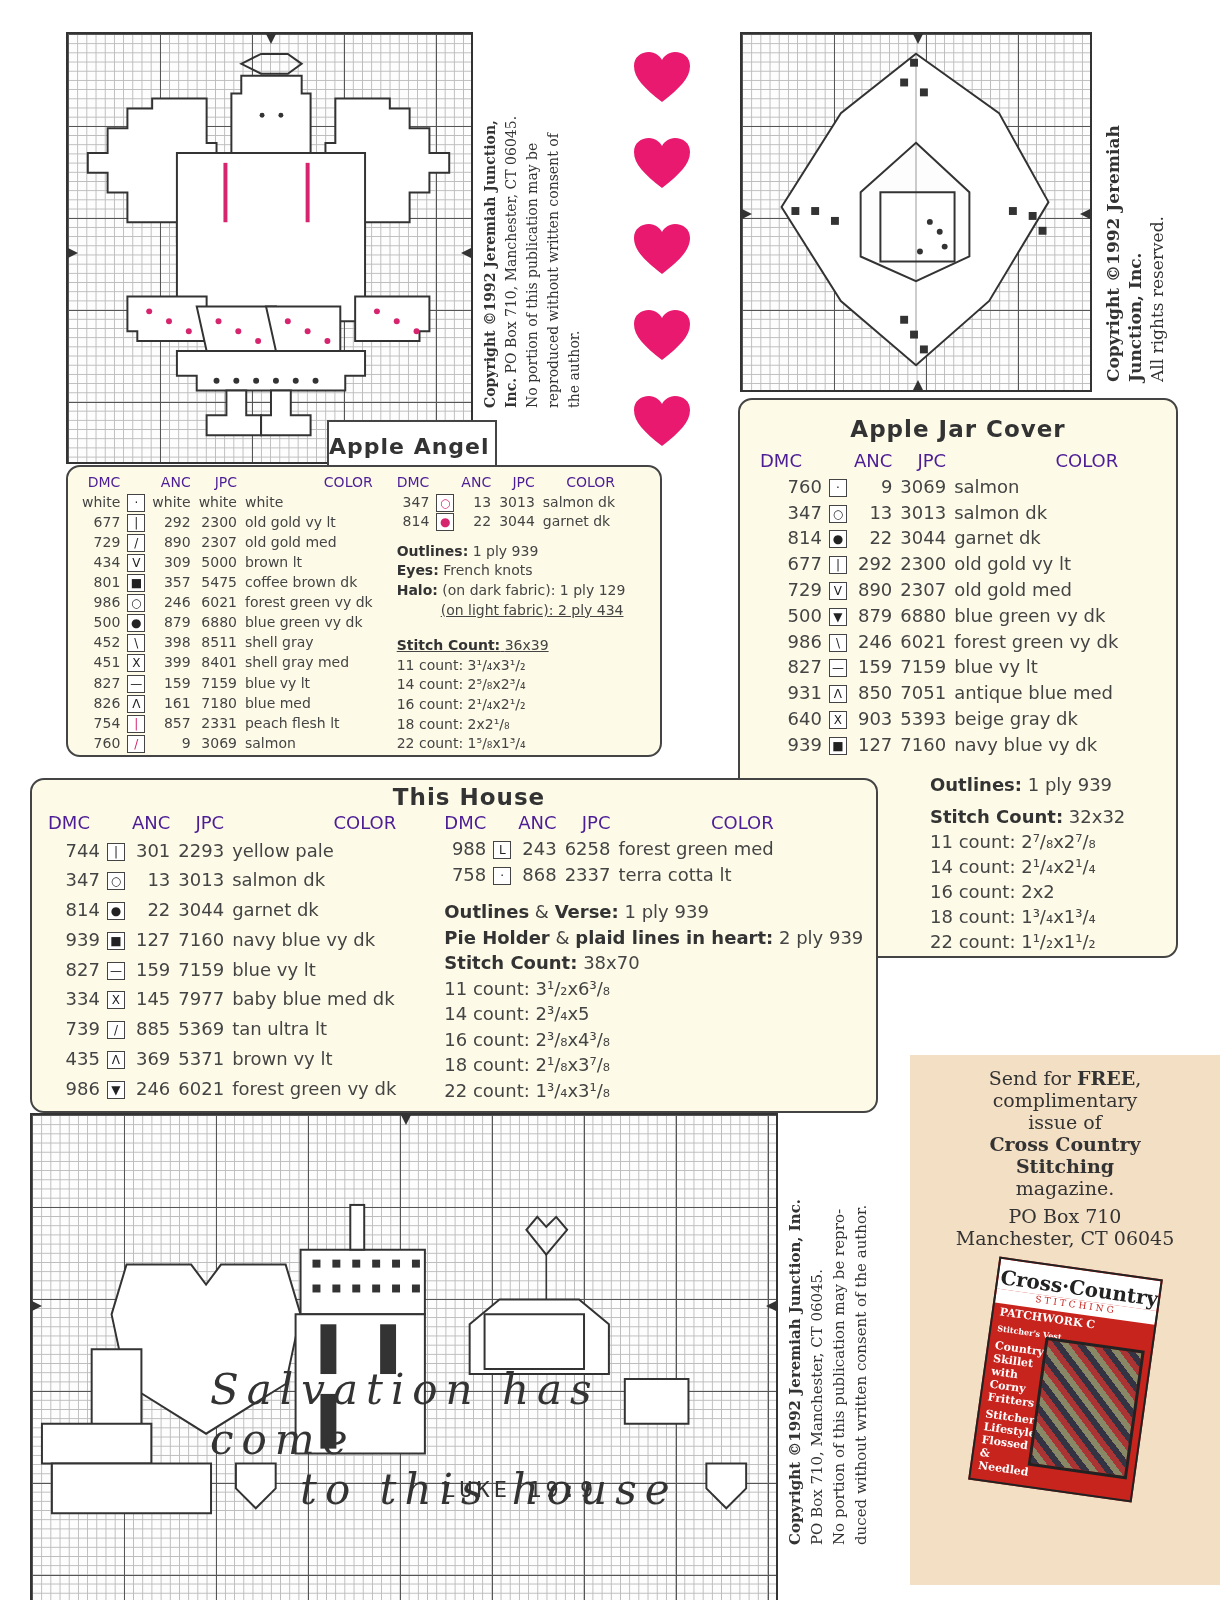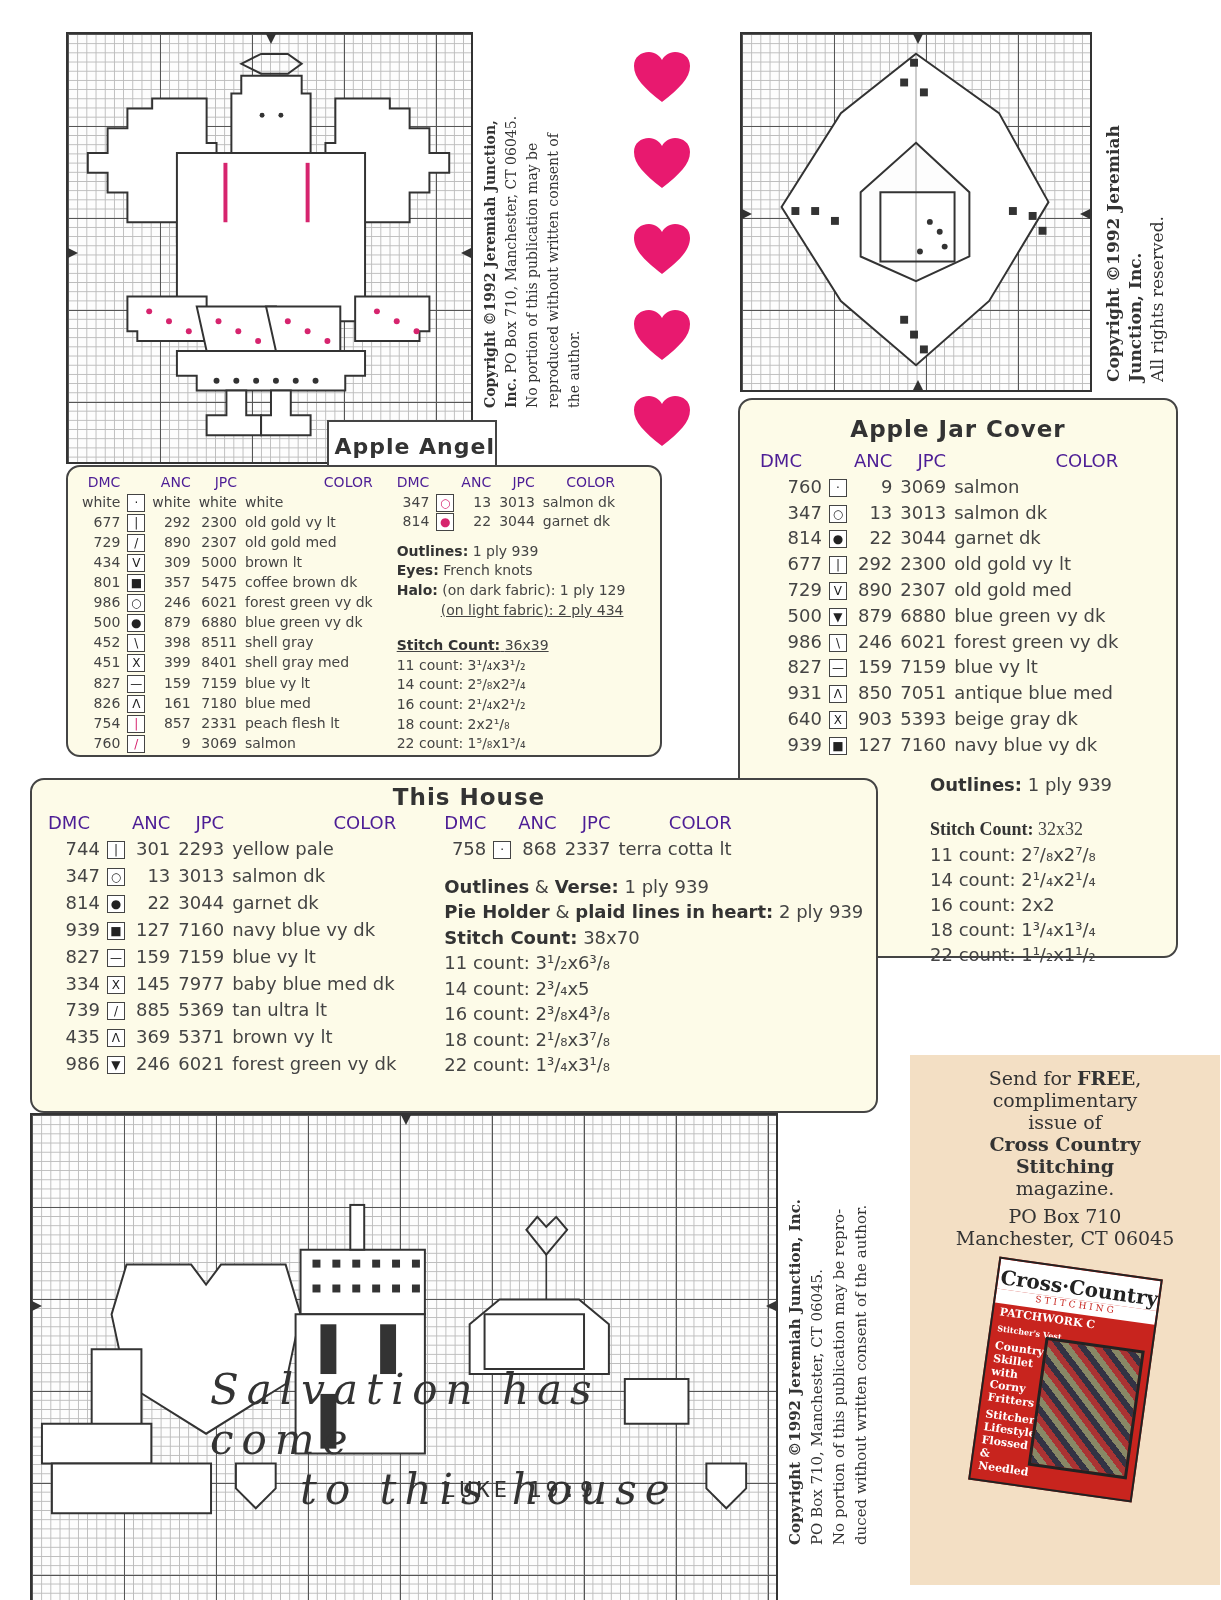--- a/index.html
+++ b/index.html
@@ -157,21 +157,21 @@
     <rect x="240" y="130" width="4" height="60" fill="#d6246e"></rect>
 
     <circle cx="196" cy="82" r="2.5" fill="#333"></circle>
       <circle cx="215" cy="82" r="2.5" fill="#333"></circle>
   </svg>
   <div class="arrow down" style="left:198px; top:0;"></div>
   <div class="arrow right" style="left:0; top:214px;"></div>
   <div class="arrow left" style="right:0; top:214px;"></div>
 </div>
 
-<div style="position:absolute; left:327px; top:420px; width:170px; height:52px; background:#fff; border:2px solid #444; display:flex; align-items:center; justify-content:flex-end;">
+<div style="position:absolute; left:327px; top:420px; width:170px; height:52px; background:#fff; border:2px solid #444; display:flex; align-items:center; justify-content:flex-start;">
   <span class="key-title" style="font-size:22px;">Apple Angel</span>
 </div>
 
 <div class="rot-text" style="left:480px; top:408px; width:370px; font-size:14px; line-height:21px;">
   <div><b>Copyright ©1992 Jeremiah Junction,</b></div>
   <div><b>Inc.</b> <span>PO Box 710, Manchester, CT 06045.</span></div>
   <div>No portion of this publication may be</div>
   <div>reproduced without written consent of</div>
   <div>the author.</div>
 </div>
@@ -475,21 +475,21 @@
           <td class="num">939</td>
           <td class="sym"><span class="sym-box">■</span></td>
           <td class="num">127</td>
           <td class="num">7160</td>
           <td>navy blue vy dk</td>
         </tr>
       </tbody>
   </table>
   <div class="note" style="margin-top:14px; padding-left:174px; line-height:25px;">
     <div><b>Outlines:</b> <span>1 ply 939</span></div>
-    <div style="margin-top:20px;font-family:Liberation Serif, serif;"><b>Stitch Count:</b> <span>32x32</span></div>
+    <div style="margin-top:7px;"><b>Stitch Count:</b> <span>32x32</span></div>
     <div>11 count: 2⁷/₈x2⁷/₈</div>
     <div>14 count: 2¹/₄x2¹/₄</div>
     <div>16 count: 2x2</div>
     <div>18 count: 1³/₄x1³/₄</div>
     <div>22 count: 1¹/₂x1¹/₂</div>
   </div>
 </div>
 
 <div class="key-box" style="left:30px; top:778px; width:848px; height:335px; font-size:18px; padding:4px 12px;">
   <div class="key-title" style="text-align:center; font-size:23px; padding-left:30px;">This House</div>
@@ -575,20 +575,27 @@
         <thead>
             <tr>
           <th>DMC</th>
           <th></th>
           <th>ANC</th>
           <th>JPC</th>
           <th>COLOR</th>
         </tr>
           </thead>
         <tbody id="th-right">
+            <tr>
+              <td class="num">988</td>
+              <td class="sym"><span class="sym-box">L</span></td>
+              <td class="num">243</td>
+              <td class="num">6258</td>
+              <td>forest green med</td>
+            </tr>
             <tr>
               <td class="num">758</td>
               <td class="sym"><span class="sym-box">·</span></td>
               <td class="num">868</td>
               <td class="num">2337</td>
               <td>terra cotta lt</td>
             </tr>
           </tbody>
       </table>
       <div class="note" style="margin-top:12px; line-height:25.5px; padding-left:4px;">

